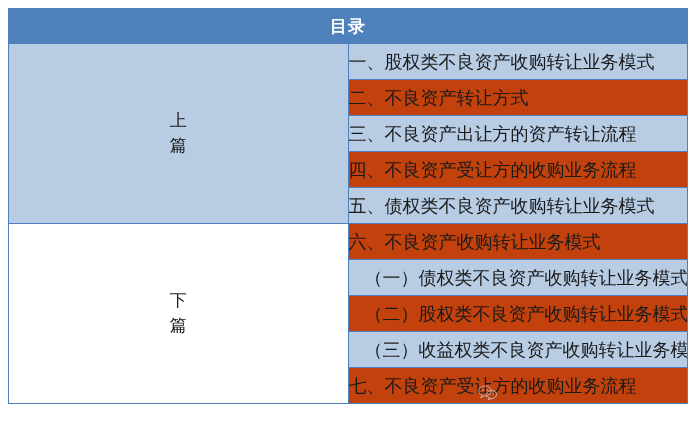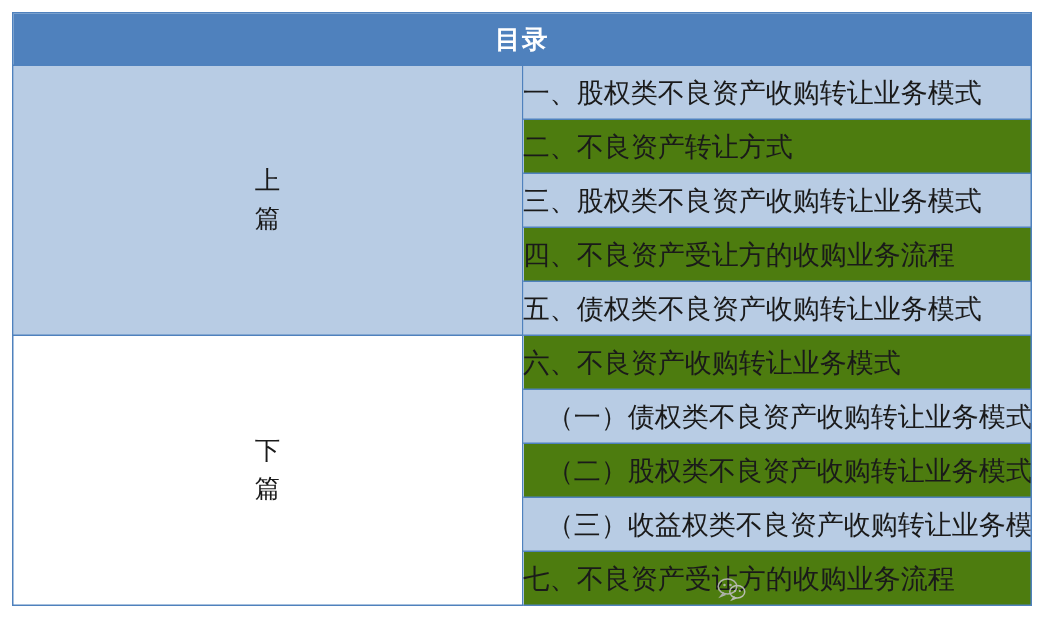--- a/index.html
+++ b/index.html
@@ -65,21 +65,21 @@
   
   td.entry {
     height: 35px;
     font-size: 18px;
     color: #1a1a1a;
     padding-left: 8px;
     white-space: nowrap;
     overflow: hidden;
   }
   tr.shaded td.entry { background: #B8CCE4; }
-  tr.plain  td.entry { background: #4d7c0f; margin-top: 14px; }
+  tr.plain  td.entry { background: #c2410c; margin-top: 14px; }
   td.entry.indent { padding-left: 16px; }
 
   
   #watermark {
     position: absolute;
     left: 478px;
     top: 385px;
     display: flex;
     align-items: center;
     gap: 6px;
@@ -108,21 +108,21 @@
         <td class="section-label shaded" rowspan="5">
           <span class="vchar">上</span>
           <span class="vchar">篇</span>
         </td>
         <td class="entry">一、股权类不良资产收购转让业务模式</td>
       </tr>
       <tr class="plain">
         <td class="entry">二、不良资产转让方式</td>
       </tr>
       <tr class="shaded">
-        <td class="entry">三、股权类不良资产收购转让业务模式</td>
+        <td class="entry">三、不良资产出让方的资产转让流程</td>
       </tr>
       <tr class="plain">
         <td class="entry">四、不良资产受让方的收购业务流程</td>
       </tr>
       <tr class="shaded">
         <td class="entry">五、债权类不良资产收购转让业务模式</td>
       </tr>
 
       <tr class="plain">
         <td class="section-label plain" rowspan="5">

